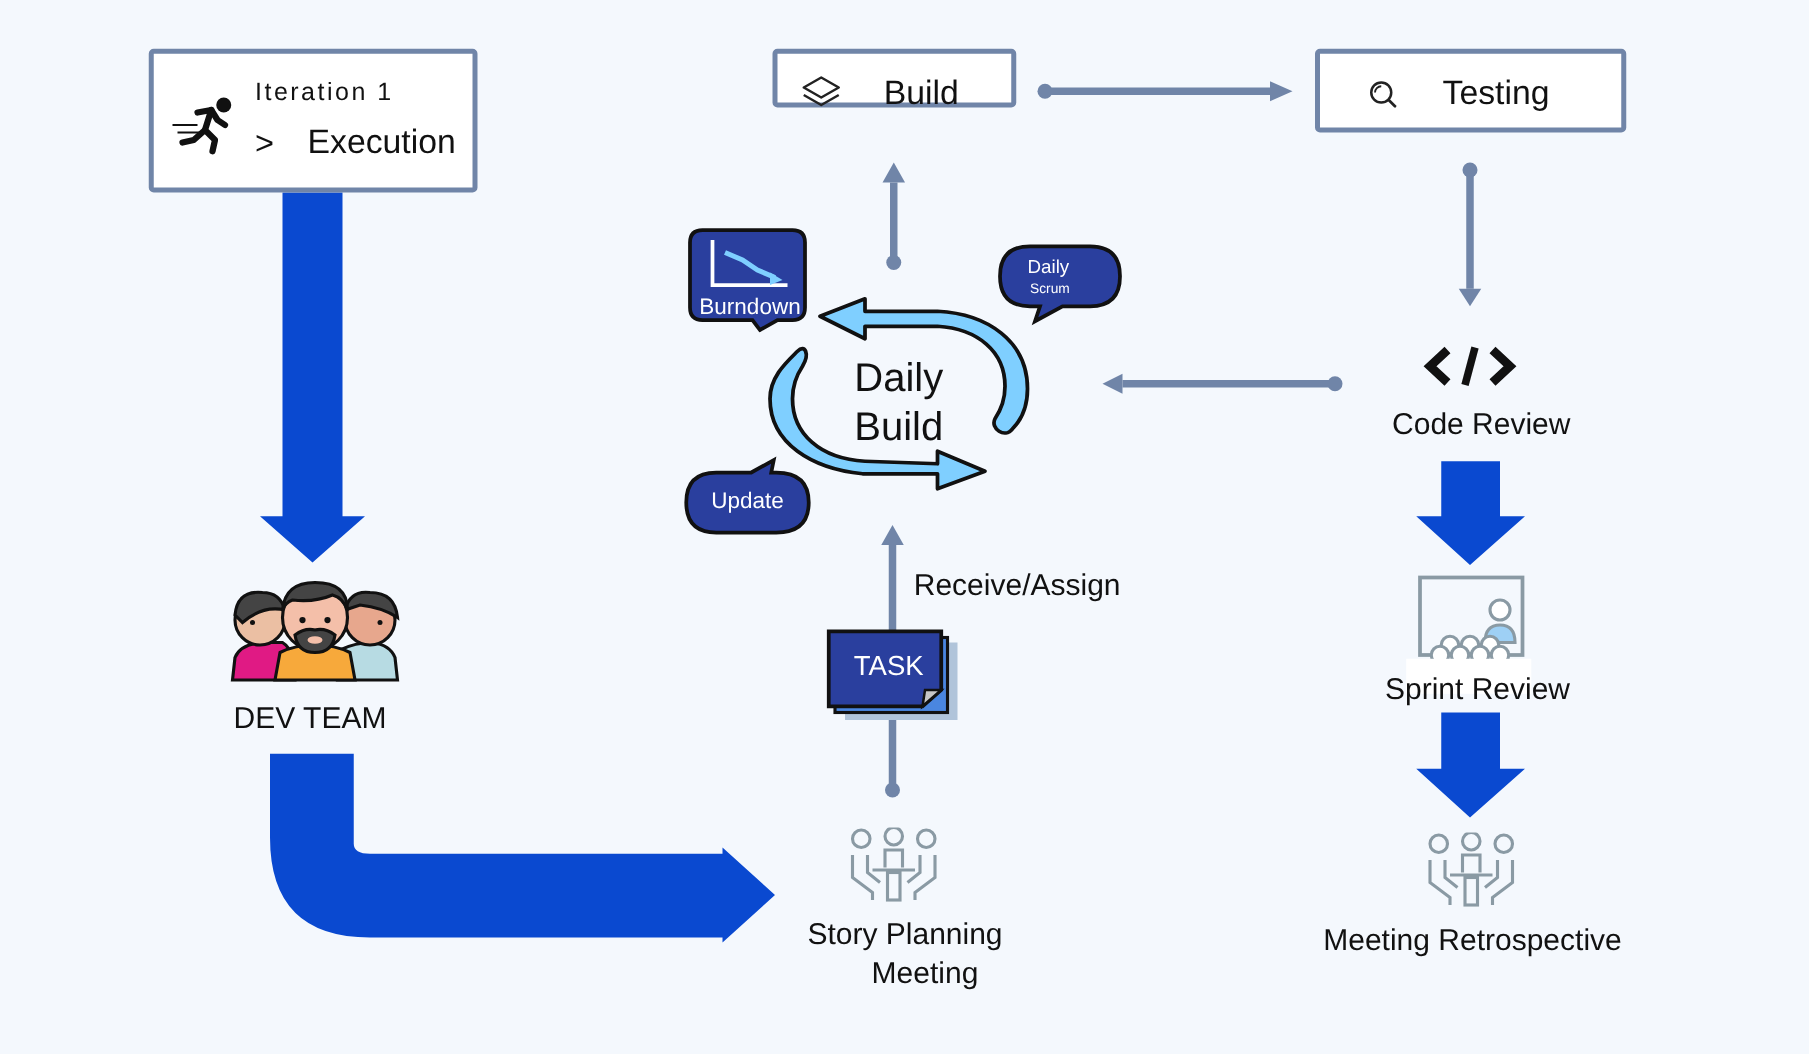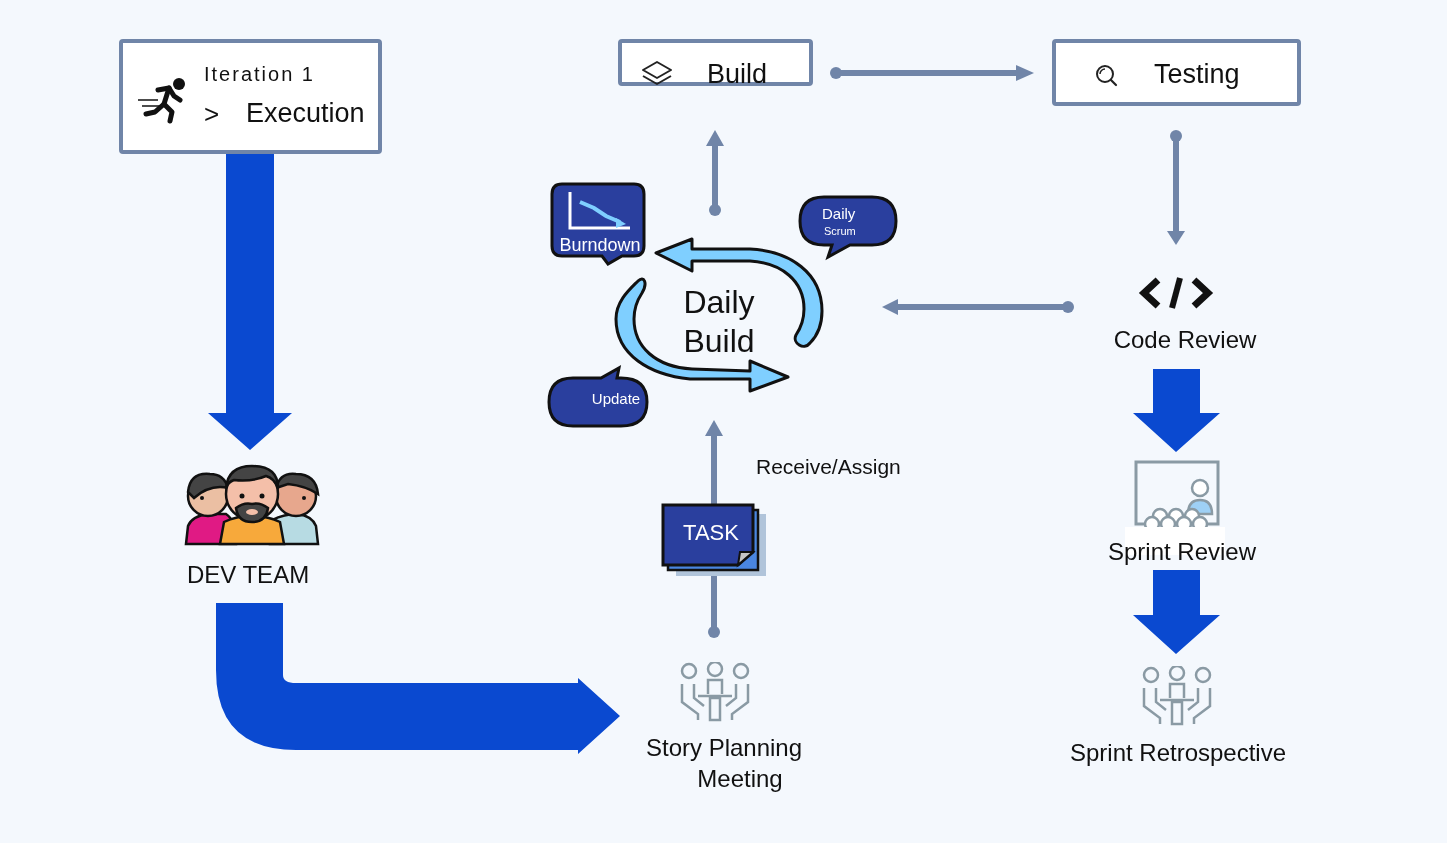--- a/index.html
+++ b/index.html
@@ -140,21 +140,21 @@
 
 <svg class="abs" style="left:796px;top:195px;" width="104" height="66" viewBox="0 0 104 66">
   <path d="M28,2 L76,2 Q100,2 100,26 Q100,50 76,50 L54,50 L32,62 L36,50 L28,50 Q4,50 4,26 Q4,2 28,2 Z" fill="#2a3f9e" stroke="#111" stroke-width="3"></path>
 </svg>
 <div class="bubble-text" style="left:822px;top:205px;width:44px;font-size:15px;text-align:left;">Daily</div>
 <div class="bubble-text" style="left:824px;top:225px;width:60px;font-size:11px;text-align:left;">Scrum</div>
 
 <svg class="abs" style="left:545px;top:364px;" width="106" height="66" viewBox="0 0 106 66">
   <path d="M28,14 L56,14 L74,4 L72,14 L76,14 Q102,14 102,38 Q102,62 76,62 L28,62 Q4,62 4,38 Q4,14 28,14 Z" fill="#2a3f9e" stroke="#111" stroke-width="3"></path>
 </svg>
-<div class="bubble-text" style="left:549px;top:390px;width:98px;font-size:15px;padding-left:18px;">Update</div>
+<div class="bubble-text" style="left:549px;top:390px;width:98px;font-size:18px;">Update</div>
 
 <svg class="abs" style="left:1138px;top:274px;" width="76" height="38" viewBox="0 0 76 38">
   <g fill="none" stroke="#111" stroke-width="7" stroke-linejoin="miter">
     <polyline points="20,6 6,19 20,32"></polyline>
     <polyline points="56,6 70,19 56,32"></polyline>
   </g>
   <line x1="42" y1="4" x2="34" y2="34" stroke="#111" stroke-width="6"></line>
 </svg>
 <div class="label" style="left:1085px;top:326px;width:200px;">Code Review</div>
 
@@ -182,21 +182,21 @@
       <circle cx="63" cy="9" r="7"></circle>
     <path d="M30,32 L30,18 L44,18 L44,32"></path>
     <path d="M4,22 L4,40 L20,52 L20,58"></path>
     <path d="M16,22 L16,36 L26,44"></path>
     <path d="M70,22 L70,40 L54,52 L54,58"></path>
     <path d="M58,22 L58,36 L48,44"></path>
     <line x1="20" y1="34" x2="54" y2="34"></line>
     <rect x="32" y="36" width="10" height="22"></rect>
   </g>
 </svg>
-<div class="label" style="left:1048px;top:739px;width:260px;">Sprint Retrospective</div>
+<div class="label" style="left:1048px;top:739px;width:260px;">Meeting Retrospective</div>
 
 <svg class="abs" style="left:180px;top:464px;" width="144" height="82" viewBox="0 0 144 82">
   <g stroke="#111" stroke-width="2.5">
 
     <path d="M6,80 L8,62 Q12,52 28,50 L46,50 Q56,56 56,80 Z" fill="#e01a84"></path>
     <circle cx="28" cy="32" r="20" fill="#ebbfa3"></circle>
     <path d="M8,28 Q10,8 30,10 Q44,10 48,24 Q30,20 14,34 Z" fill="#444"></path>
 
     <path d="M90,80 L92,56 Q104,50 118,50 Q132,52 136,62 L138,80 Z" fill="#b7dbe3"></path>
     <circle cx="116" cy="32" r="20" fill="#e7a78d"></circle>
@@ -217,21 +217,21 @@
 </svg>
 <div class="label" style="left:148px;top:561px;width:200px;">DEV TEAM</div>
 
 <svg class="abs" style="left:660px;top:502px;" width="110" height="76" viewBox="0 0 110 76">
   <rect x="16" y="12" width="90" height="62" fill="#b0c4da"></rect>
   <rect x="8" y="8" width="90" height="60" fill="#4a86e0" stroke="#111" stroke-width="2.5"></rect>
   <path d="M3,3 L93,3 L93,50 L78,63 L3,63 Z" fill="#2a3f9e" stroke="#111" stroke-width="3"></path>
   <polygon points="78,63 80,50 93,50" fill="#c6c6c6" stroke="#111" stroke-width="2"></polygon>
 </svg>
 <div class="bubble-text" style="left:665px;top:520px;width:92px;font-size:22px;">TASK</div>
-<div class="label" style="left:756px;top:455px;font-size:21px;text-align:center;">Receive/Assign</div>
+<div class="label" style="left:731px;top:455px;font-size:24px;text-align:center;">Receive/Assign</div>
 
 <svg class="abs" style="left:678px;top:662px;" width="74" height="60" viewBox="0 0 74 60">
   <g fill="none" stroke="#8a9aa4" stroke-width="2.5">
     <circle cx="11" cy="9" r="7"></circle>
       <circle cx="37" cy="7" r="7"></circle>
       <circle cx="63" cy="9" r="7"></circle>
     <path d="M30,32 L30,18 L44,18 L44,32"></path>
     <path d="M4,22 L4,40 L20,52 L20,58"></path>
     <path d="M16,22 L16,36 L26,44"></path>
     <path d="M70,22 L70,40 L54,52 L54,58"></path>

